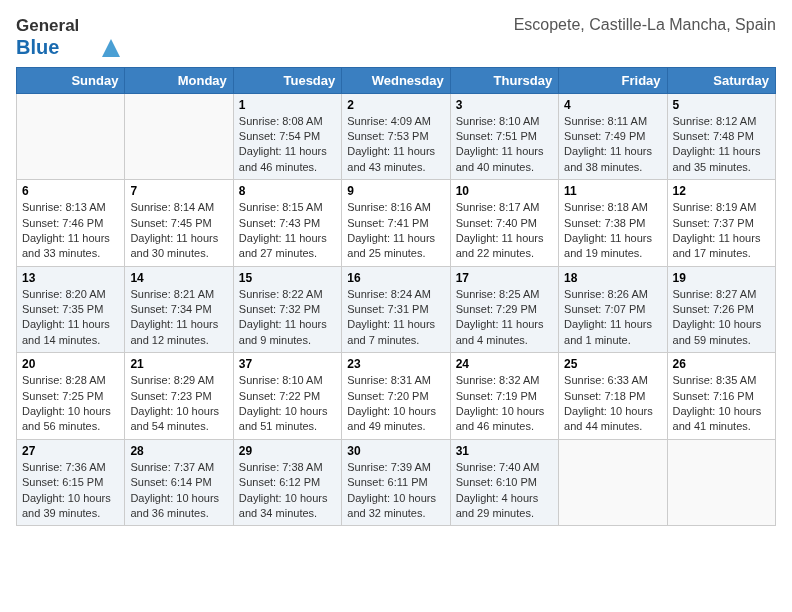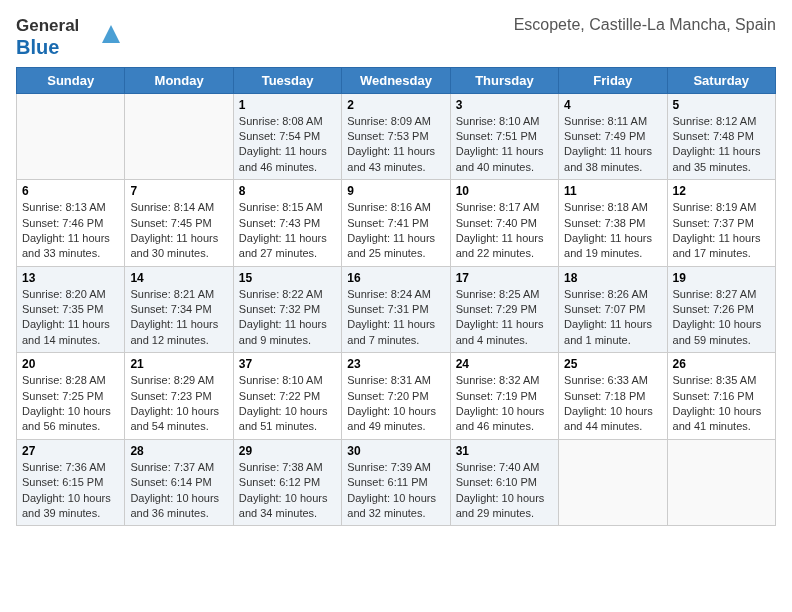--- a/index.html
+++ b/index.html
@@ -11,42 +11,42 @@
       padding: 16px;
     }
     .header {
       display: flex;
       justify-content: space-between;
       align-items: flex-start;
       margin-bottom: 8px;
     }
     .logo {
       display: flex;
-      align-items: center;
+      align-items: flex-end;
       gap: 19px;
     }
     .title-block { text-align: right; }
     .month-title {
       font-size: 36px;
       font-weight: bold;
       color: #333;
     }
     .location {
       font-size: 16px;
       color: #555;
     }
     table {
       width: 100%;
       border-collapse: collapse;
       font-size: 11px;
     }
     thead tr th {
       background-color: #3a7fc1;
       color: #fff;
-      text-align: center;
+      text-align: right;
       padding: 5px 6px;
       font-size: 13px;
       font-weight: bold;
       border: 1px solid #2a6aaa;
     }
     tbody tr {
       vertical-align: top;
     }
     tbody tr:nth-child(odd) {
       background-color: #f0f4f8;
@@ -107,21 +107,21 @@
   <tbody id="calendar-body">
   <tr>
         <td class="empty"></td>
         <td class="empty"></td>
         <td>
           <div class="day-number">1</div>
           <div class="day-info"><span>Sunrise: 8:08 AM</span><br><span>Sunset: 7:54 PM</span><br><span>Daylight: 11 hours and 46 minutes.</span></div>
         </td>
         <td>
           <div class="day-number">2</div>
-          <div class="day-info"><span>Sunrise: 8:09 AM</span><br><span>Sunset: 7:53 PM</span><br><span>Daylight: 11 hours and 43 minutes.</span></div>
+          <div class="day-info"><span>Sunrise: 4:09 AM</span><br><span>Sunset: 7:53 PM</span><br><span>Daylight: 11 hours and 43 minutes.</span></div>
         </td>
         <td>
           <div class="day-number">3</div>
           <div class="day-info"><span>Sunrise: 8:10 AM</span><br><span>Sunset: 7:51 PM</span><br><span>Daylight: 11 hours and 40 minutes.</span></div>
         </td>
         <td>
           <div class="day-number">4</div>
           <div class="day-info"><span>Sunrise: 8:11 AM</span><br><span>Sunset: 7:49 PM</span><br><span>Daylight: 11 hours and 38 minutes.</span></div>
         </td>
         <td>
@@ -231,19 +231,19 @@
         <td>
           <div class="day-number">29</div>
           <div class="day-info"><span>Sunrise: 7:38 AM</span><br><span>Sunset: 6:12 PM</span><br><span>Daylight: 10 hours and 34 minutes.</span></div>
         </td>
         <td>
           <div class="day-number">30</div>
           <div class="day-info"><span>Sunrise: 7:39 AM</span><br><span>Sunset: 6:11 PM</span><br><span>Daylight: 10 hours and 32 minutes.</span></div>
         </td>
         <td>
           <div class="day-number">31</div>
-          <div class="day-info"><span>Sunrise: 7:40 AM</span><br><span>Sunset: 6:10 PM</span><br><span>Daylight: 10 hours and 29 minutes.</span></div>
+          <div class="day-info"><span>Sunrise: 7:40 AM</span><br><span>Sunset: 6:10 PM</span><br><span>Daylight: 4 hours and 29 minutes.</span></div>
         </td>
         <td class="empty"></td>
         <td class="empty"></td>
       </tr>
     </tbody>
 </table>
 
 </body></html>

